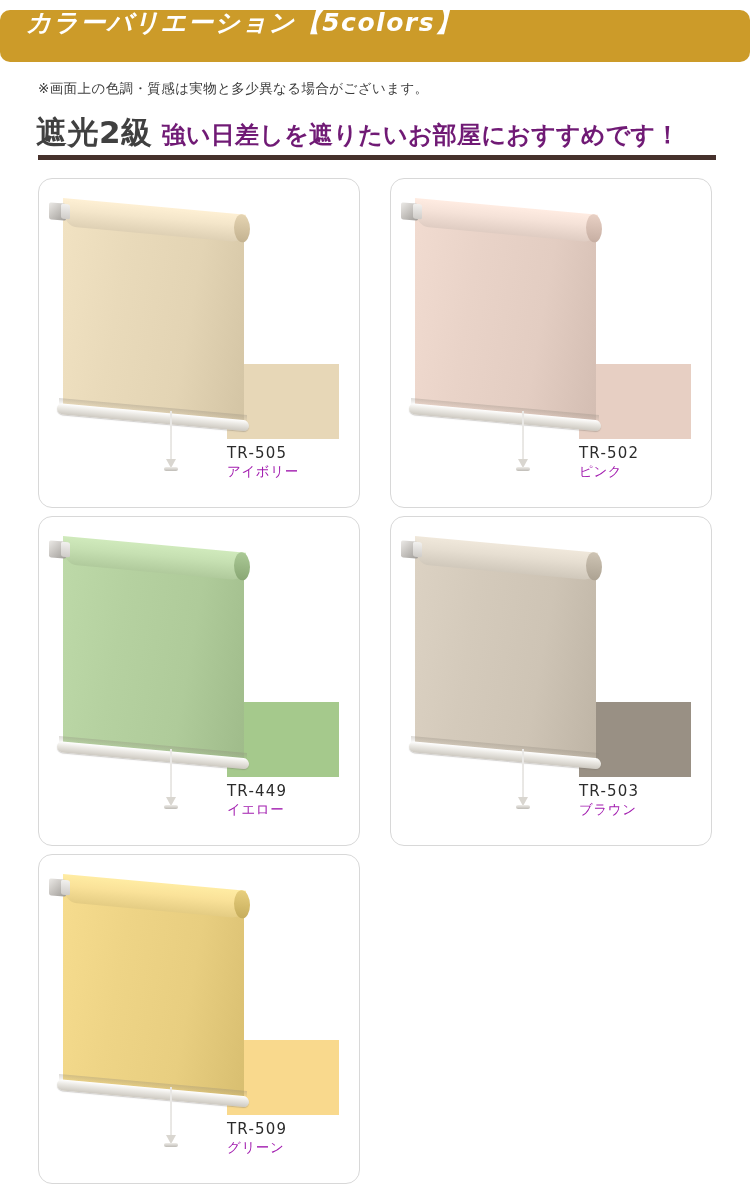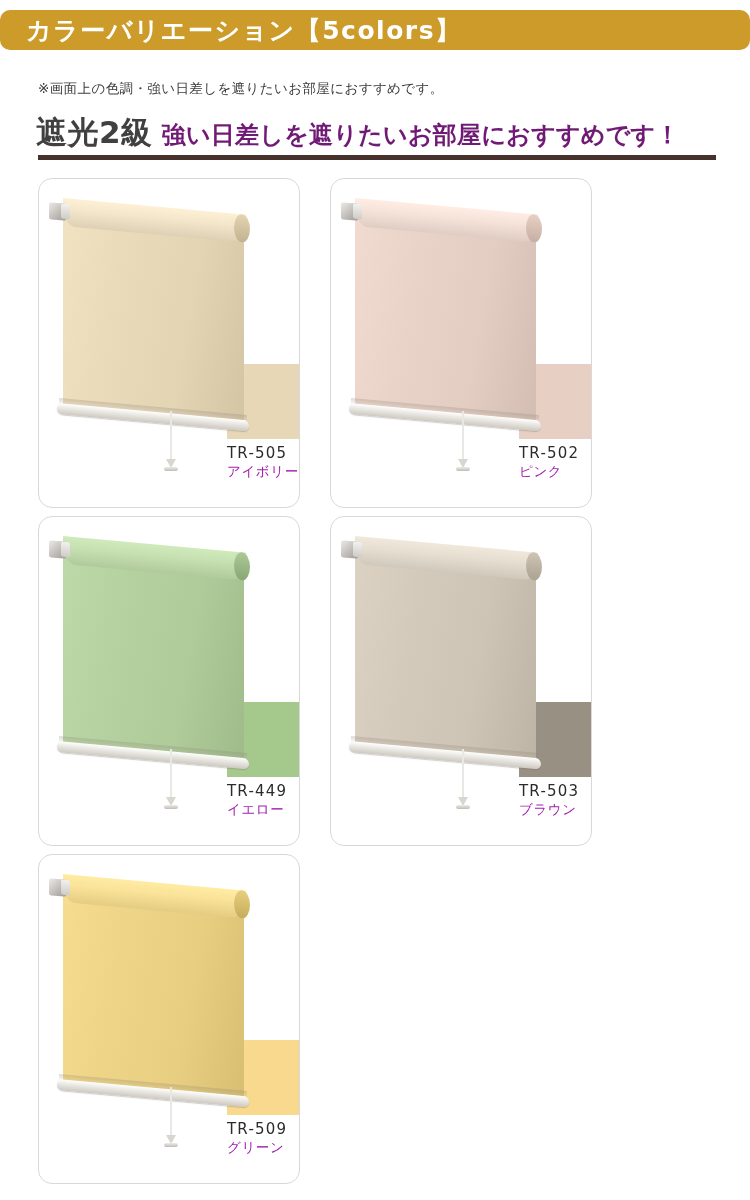--- a/index.html
+++ b/index.html
@@ -14,26 +14,26 @@
     overflow: hidden;
     position: relative;
   }
 
   
   .header-bar {
     position: absolute;
     left: 0;
     top: 10px;
     width: 750px;
-    height: 40px;
+    height: 52px;
     background: #cc9b29;
     border-radius: 10px;
     box-sizing: border-box;
     display: flex;
-    align-items: center;
+    font-style: italic;
   }
   .header-title {
     color: #ffffff;
     font-size: 25px;
     font-weight: bold;
     letter-spacing: 1.5px;
     padding-left: 26px;
     line-height: 1;
     white-space: nowrap;
     font-family: "DejaVu Sans", "Liberation Sans", sans-serif;
@@ -88,21 +88,21 @@
   .grid {
     position: absolute;
     left: 38px;
     top: 178px;
     width: 676px;
     display: flex;
     flex-wrap: wrap;
     gap: 8px 30px;
   }
   .card {
-    width: 262px;
+    width: 322px;
     height: 330px;
     border: 1px solid #d8d8d8;
     border-radius: 14px;
     background: #ffffff;
     box-sizing: border-box;
     position: relative;
     overflow: hidden;
   }
 
   
@@ -260,21 +260,21 @@
     line-height: 1.25;
   }
 </style>
 </head>
 <body>
 
 <div class="header-bar" style="background: rgb(204, 155, 41);">
   <span class="header-title">カラーバリエーション【5colors】</span>
 </div>
 
-<div class="notice">※画面上の色調・強い日差しを遮りたいお部屋におすすめです。</div>
+<div class="notice">※画面上の色調・質感は実物と多少異なる場合がございます。</div>
 
 <div class="headline">
   <span class="headline-grade">遮光2級</span>
   <span class="headline-desc">強い日差しを遮りたいお部屋におすすめです！</span>
 </div>
 <div class="headline-rule" style="background: rgb(70, 49, 44);"></div>
 
 <div class="grid">
 
   <div class="card">

